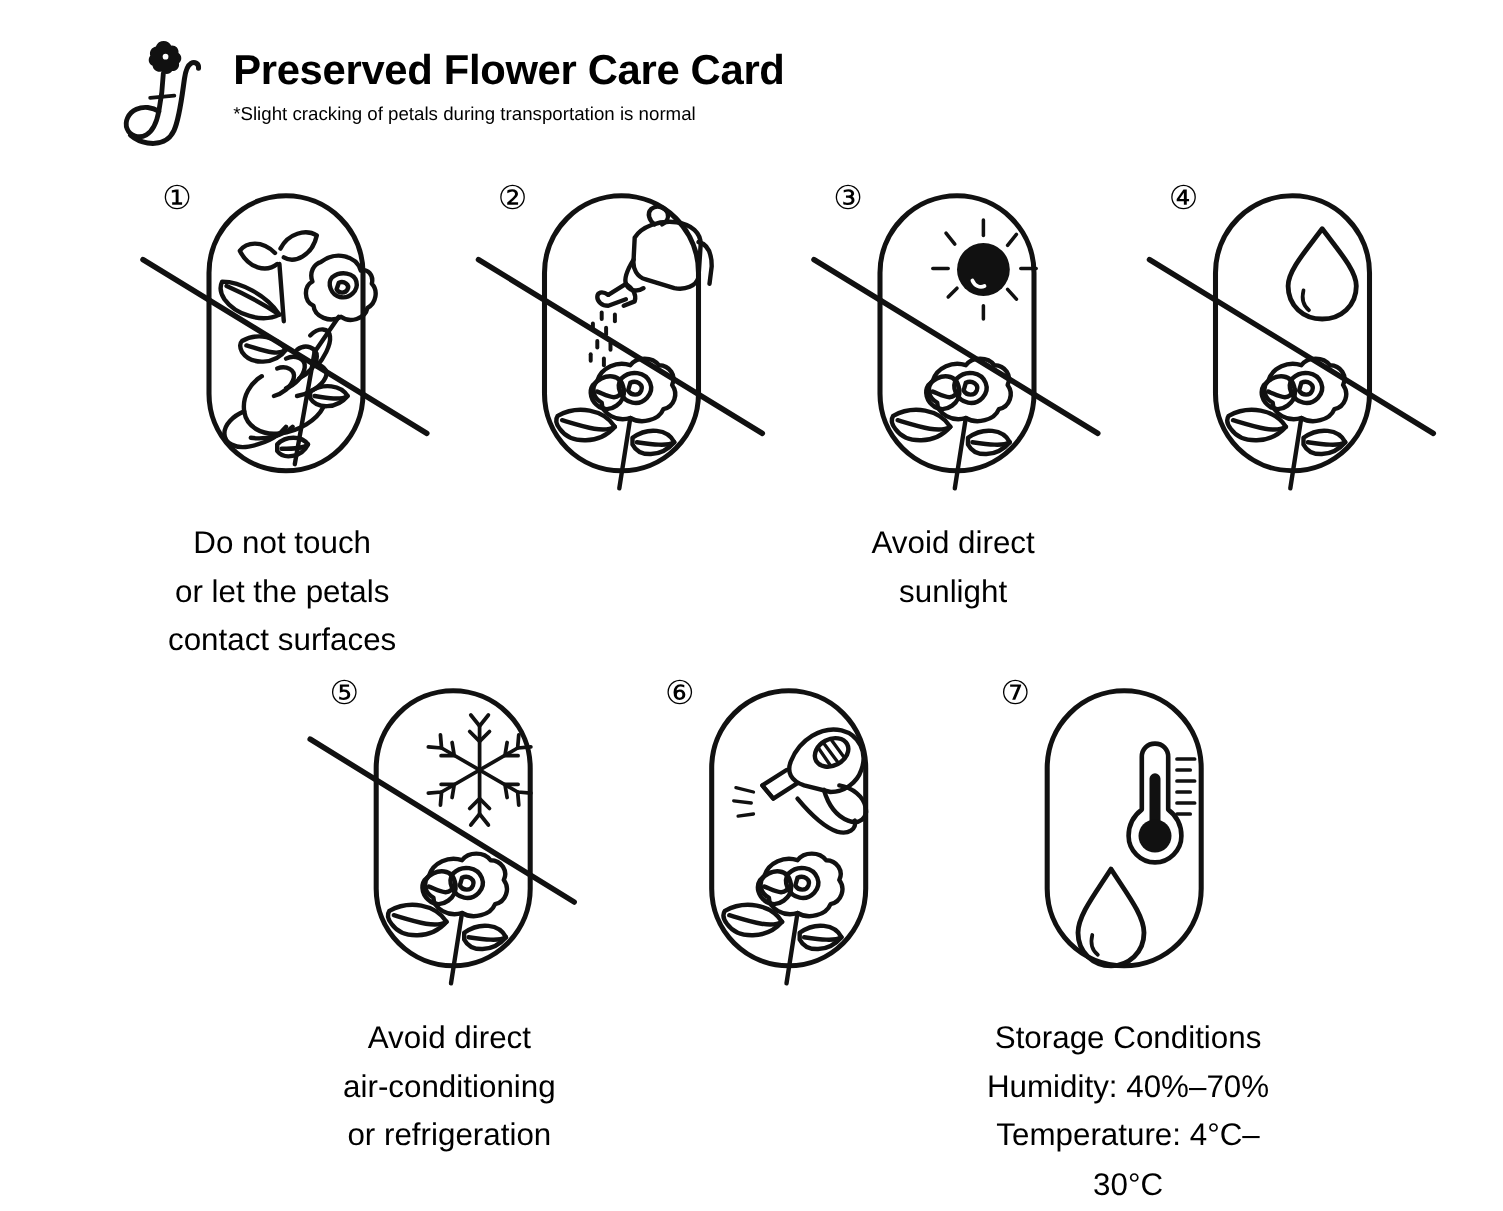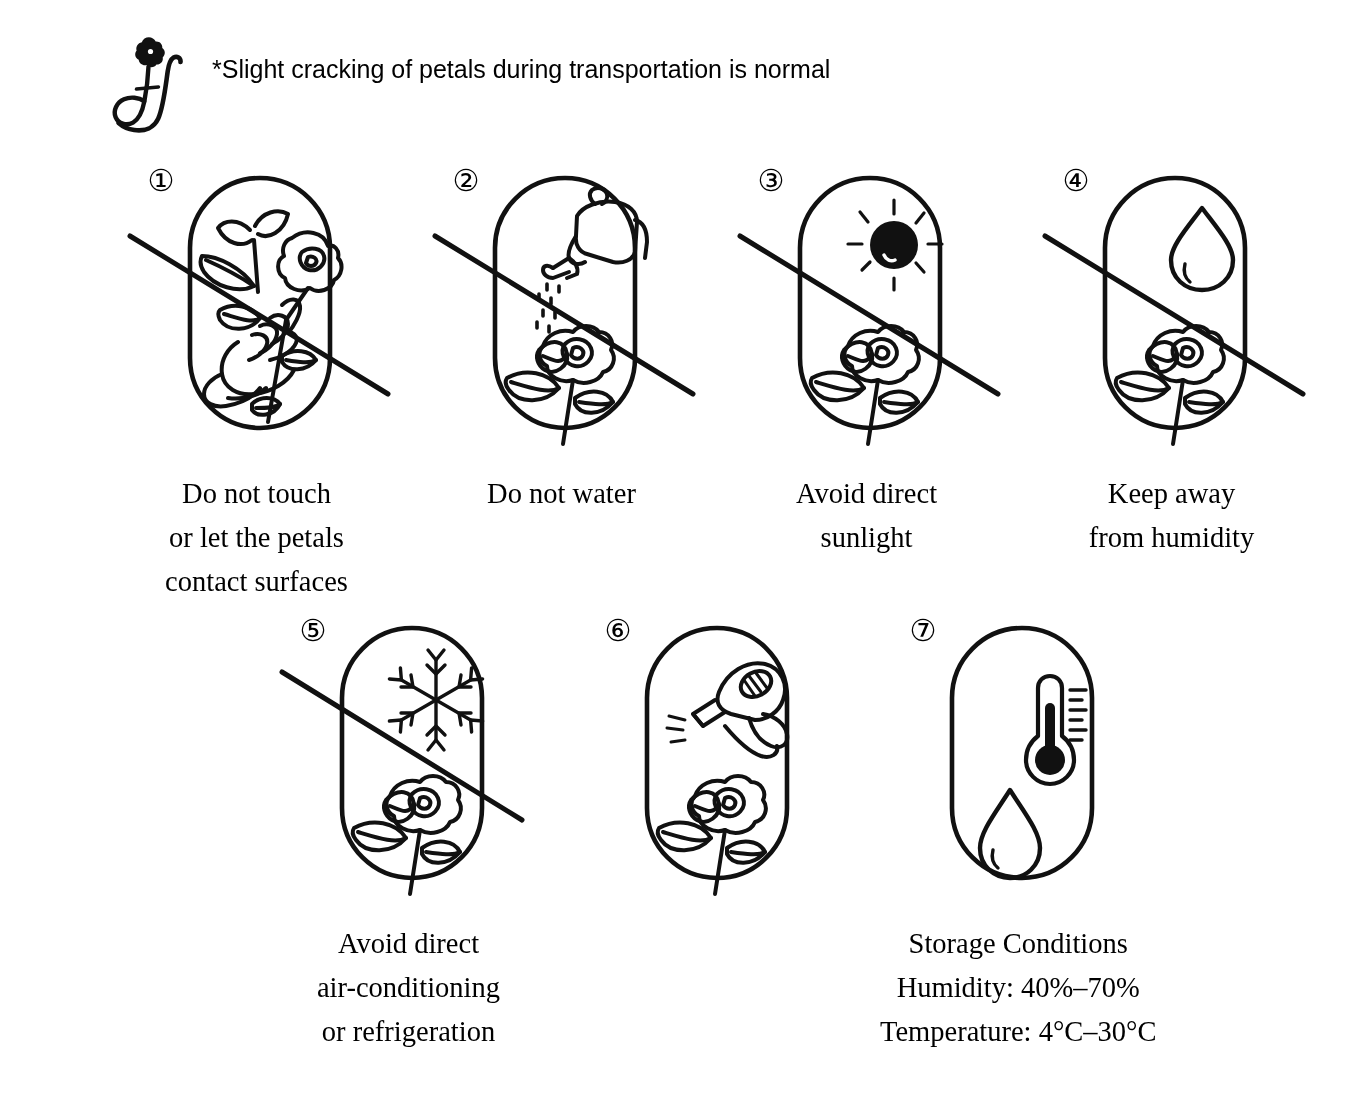--- a/index.html
+++ b/index.html
@@ -34,21 +34,21 @@
     padding-top: 12px;
   }
   .title {
     font-size: 38px;
     font-weight: bold;
     line-height: 1.04;
     letter-spacing: -0.3px;
     white-space: nowrap;
   }
   .subtitle {
-    font-size: 25px;
+    font-size: 17px;
     line-height: 1.2;
     margin-top: 9px;
     white-space: nowrap;
   }
 
   
   .row {
     position: absolute;
     display: flex;
   }
@@ -85,21 +85,20 @@
     line-height: 1;
     font-family: "DejaVu Sans", sans-serif;
   }
 
   .caption {
     margin-top: 22px;
     font-size: 28.5px;
     line-height: 1.55;
     text-align: center;
     white-space: pre-line;
-    font-family: Liberation Serif, serif;
   }
   .caption.left-align {
     text-align: center;
     align-self: flex-start;
     margin-left: 14px;
   }
 </style>
 </head>
 <body>
 
@@ -109,20 +108,21 @@
     <path d="M36.5 5.5 c4.2 -2.6 9.4 -1.0 11.2 3.0 c4.0 -0.4 7.0 2.6 6.6 6.6 c3.2 2.2 3.4 6.8 0.4 9.3 c0.8 3.9 -2.2 7.3 -6.2 7.1 c-2.2 3.4 -7.0 3.6 -9.6 0.5 c-3.8 1.2 -7.7 -1.3 -8.2 -5.2 c-3.6 -1.6 -4.6 -6.2 -2.1 -9.2 c-1.1 -3.8 1.3 -7.6 5.2 -8.3 c0.5 -1.5 1.4 -2.8 2.7 -3.8 Z" fill="#111111"></path>
     <circle cx="42.5" cy="18.5" r="2.6" fill="#ffffff"></circle>
 
     <path d="M40.5 33.5 C40.0 45 38.6 57 36.4 68.2 C34.4 78.6 31.0 86.2 25.0 89.6 C18.4 93.3 10.2 90.6 7.6 84.2 C4.9 77.5 8.6 69.6 16.0 66.3 C22.4 63.4 30.6 64.3 36.6 68.3" fill="none" stroke="#111111" stroke-width="4.4" stroke-linecap="round"></path>
 
     <path d="M28.5 56.0 L50.5 54.0" fill="none" stroke="#111111" stroke-width="3.4" stroke-linecap="round"></path>
 
     <path d="M72.5 29.0 C72.9 24.8 69.0 22.6 65.6 24.6 C62.1 26.7 60.6 32.2 59.7 38.4 C57.0 57.6 55.2 74.6 50.2 85.6 C46.0 94.8 37.0 98.6 26.2 97.0 C20.2 96.1 14.6 93.4 10.6 89.9" fill="none" stroke="#111111" stroke-width="4.6" stroke-linecap="round"></path>
   </svg>
   <div class="header-text">
+    <div class="title">Preserved Flower Care Card</div>
     <div class="subtitle">*Slight cracking of petals during transportation is normal</div>
   </div>
 </div>
 
 <div class="row row-one">
 
   <div class="care-item">
     <div class="icon-wrap">
       <span class="step-num">①</span>
       <svg viewBox="0 0 230 290">
@@ -201,21 +201,20 @@
           <path d="M60 218 C78 208 102 212 112 228 C98 244 72 244 62 230 C58 225 58 221 60 218 Z"></path>
           <path d="M64 222 C84 228 102 234 112 228"></path>
           <path d="M92 190 C104 178 118 180 120 194 C122 206 108 216 98 210 C90 205 88 196 92 190 Z"></path>
           <path d="M96 196 C106 200 114 206 120 194"></path>
           <path d="M128 238 C142 228 160 230 166 242 C154 256 134 256 128 244 Z"></path>
           <path d="M132 242 C146 244 160 246 166 242"></path>
         </g>
         <line x1="-12" y1="76" x2="246" y2="234" stroke="#111111" stroke-width="5" stroke-linecap="round"></line>
       </svg>
     </div>
-    <div class="caption">Do not water</div>
   </div>
 
   <div class="care-item">
     <div class="icon-wrap">
       <span class="step-num">③</span>
       <svg viewBox="0 0 230 290">
         <g fill="none" stroke="#111111" stroke-width="4" stroke-linecap="round" stroke-linejoin="round">
           <rect x="48" y="18" width="140" height="250" rx="70" ry="70" stroke-width="4.6"></rect>
 
           <g stroke-width="3.2">
@@ -266,22 +265,20 @@
           <path d="M60 218 C78 208 102 212 112 228 C98 244 72 244 62 230 C58 225 58 221 60 218 Z"></path>
           <path d="M64 222 C84 228 102 234 112 228"></path>
           <path d="M92 190 C104 178 118 180 120 194 C122 206 108 216 98 210 C90 205 88 196 92 190 Z"></path>
           <path d="M96 196 C106 200 114 206 120 194"></path>
           <path d="M128 238 C142 228 160 230 166 242 C154 256 134 256 128 244 Z"></path>
           <path d="M132 242 C146 244 160 246 166 242"></path>
         </g>
         <line x1="-12" y1="76" x2="246" y2="234" stroke="#111111" stroke-width="5" stroke-linecap="round"></line>
       </svg>
     </div>
-    <div class="caption">Keep away
-from humidity</div>
   </div>
 
 </div>
 
 <div class="row row-two">
 
   <div class="care-item">
     <div class="icon-wrap">
       <span class="step-num">⑤</span>
       <svg viewBox="0 0 230 290">

